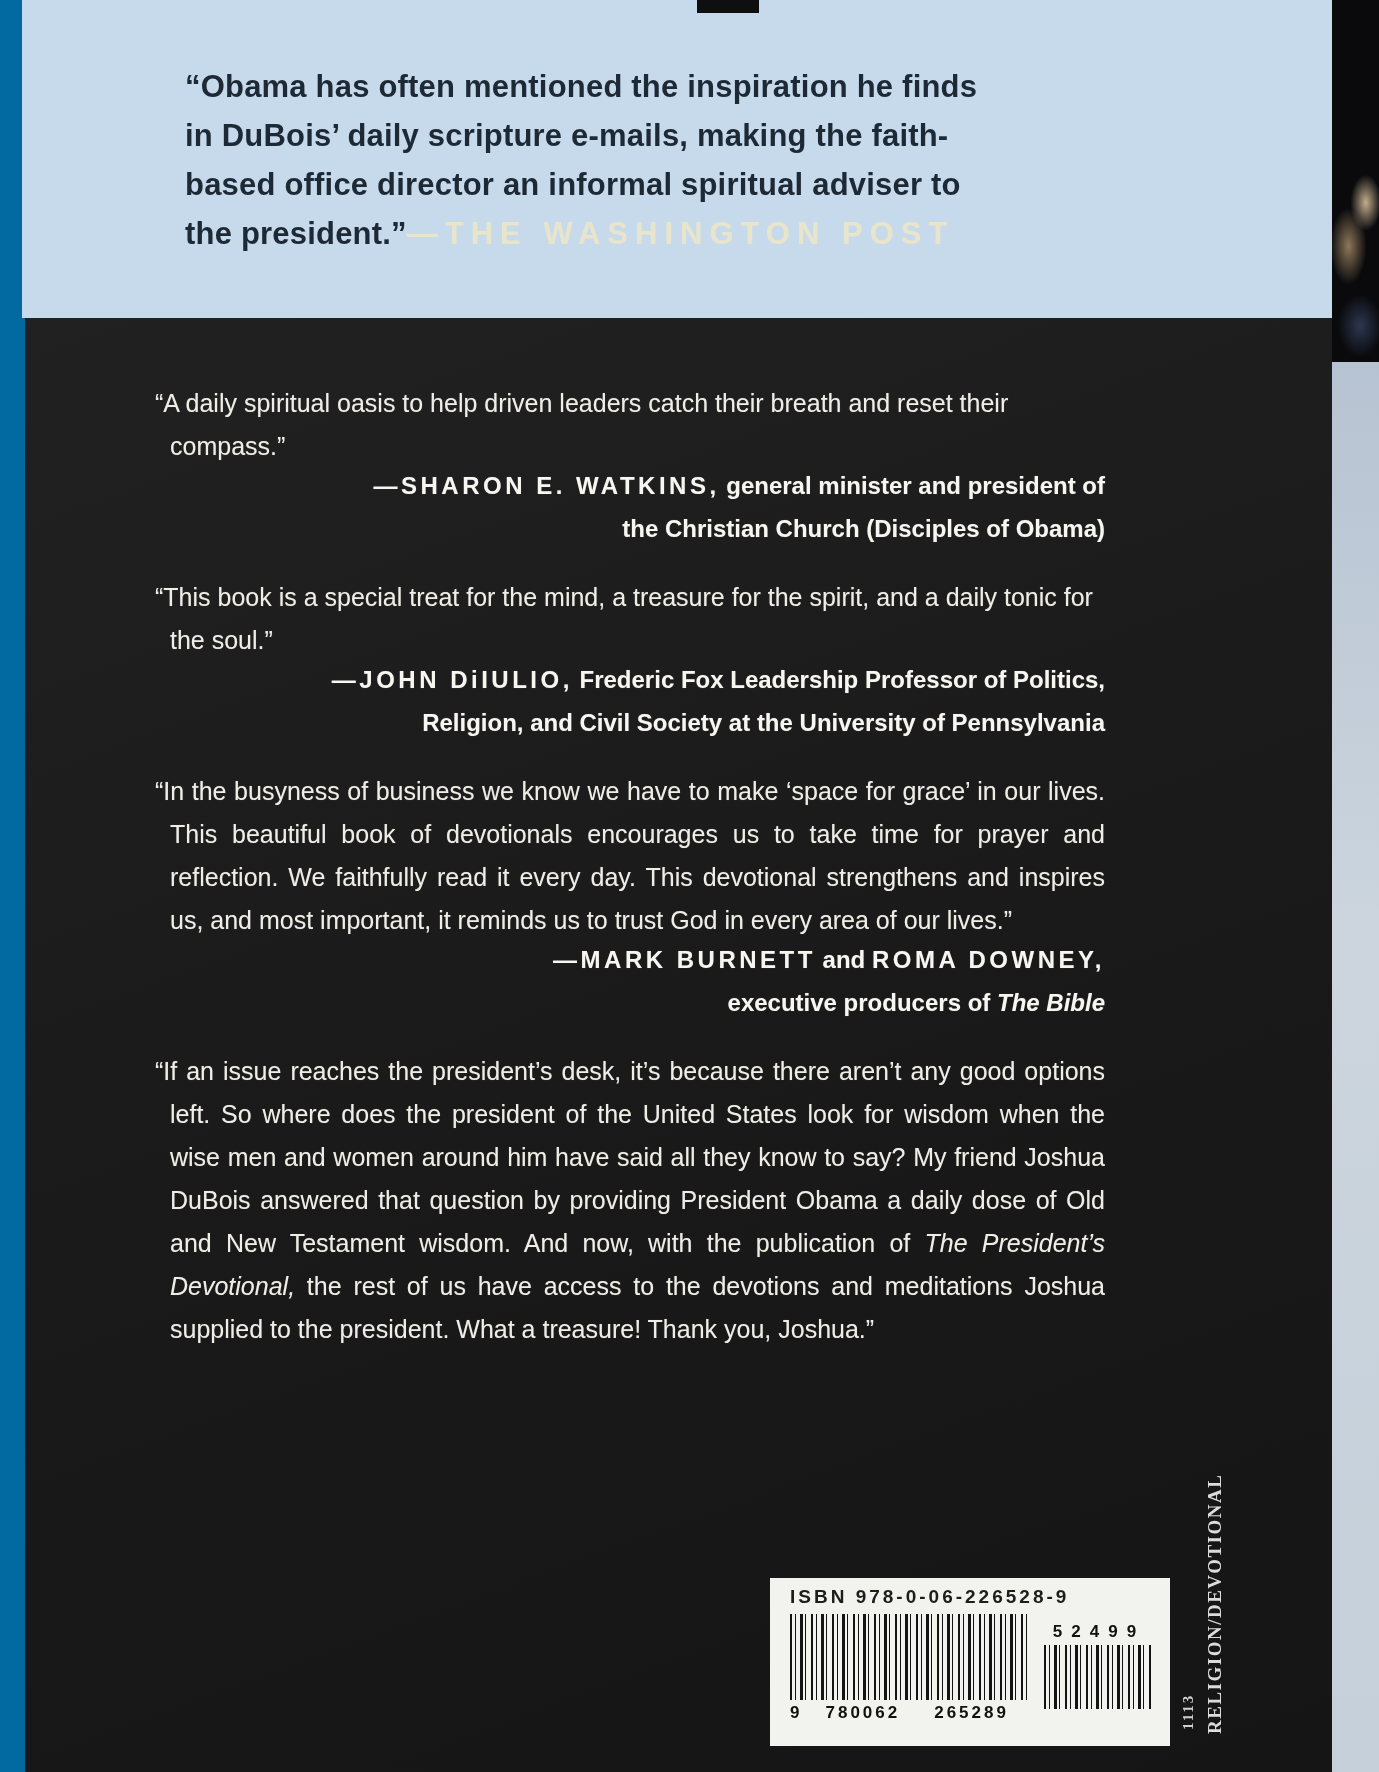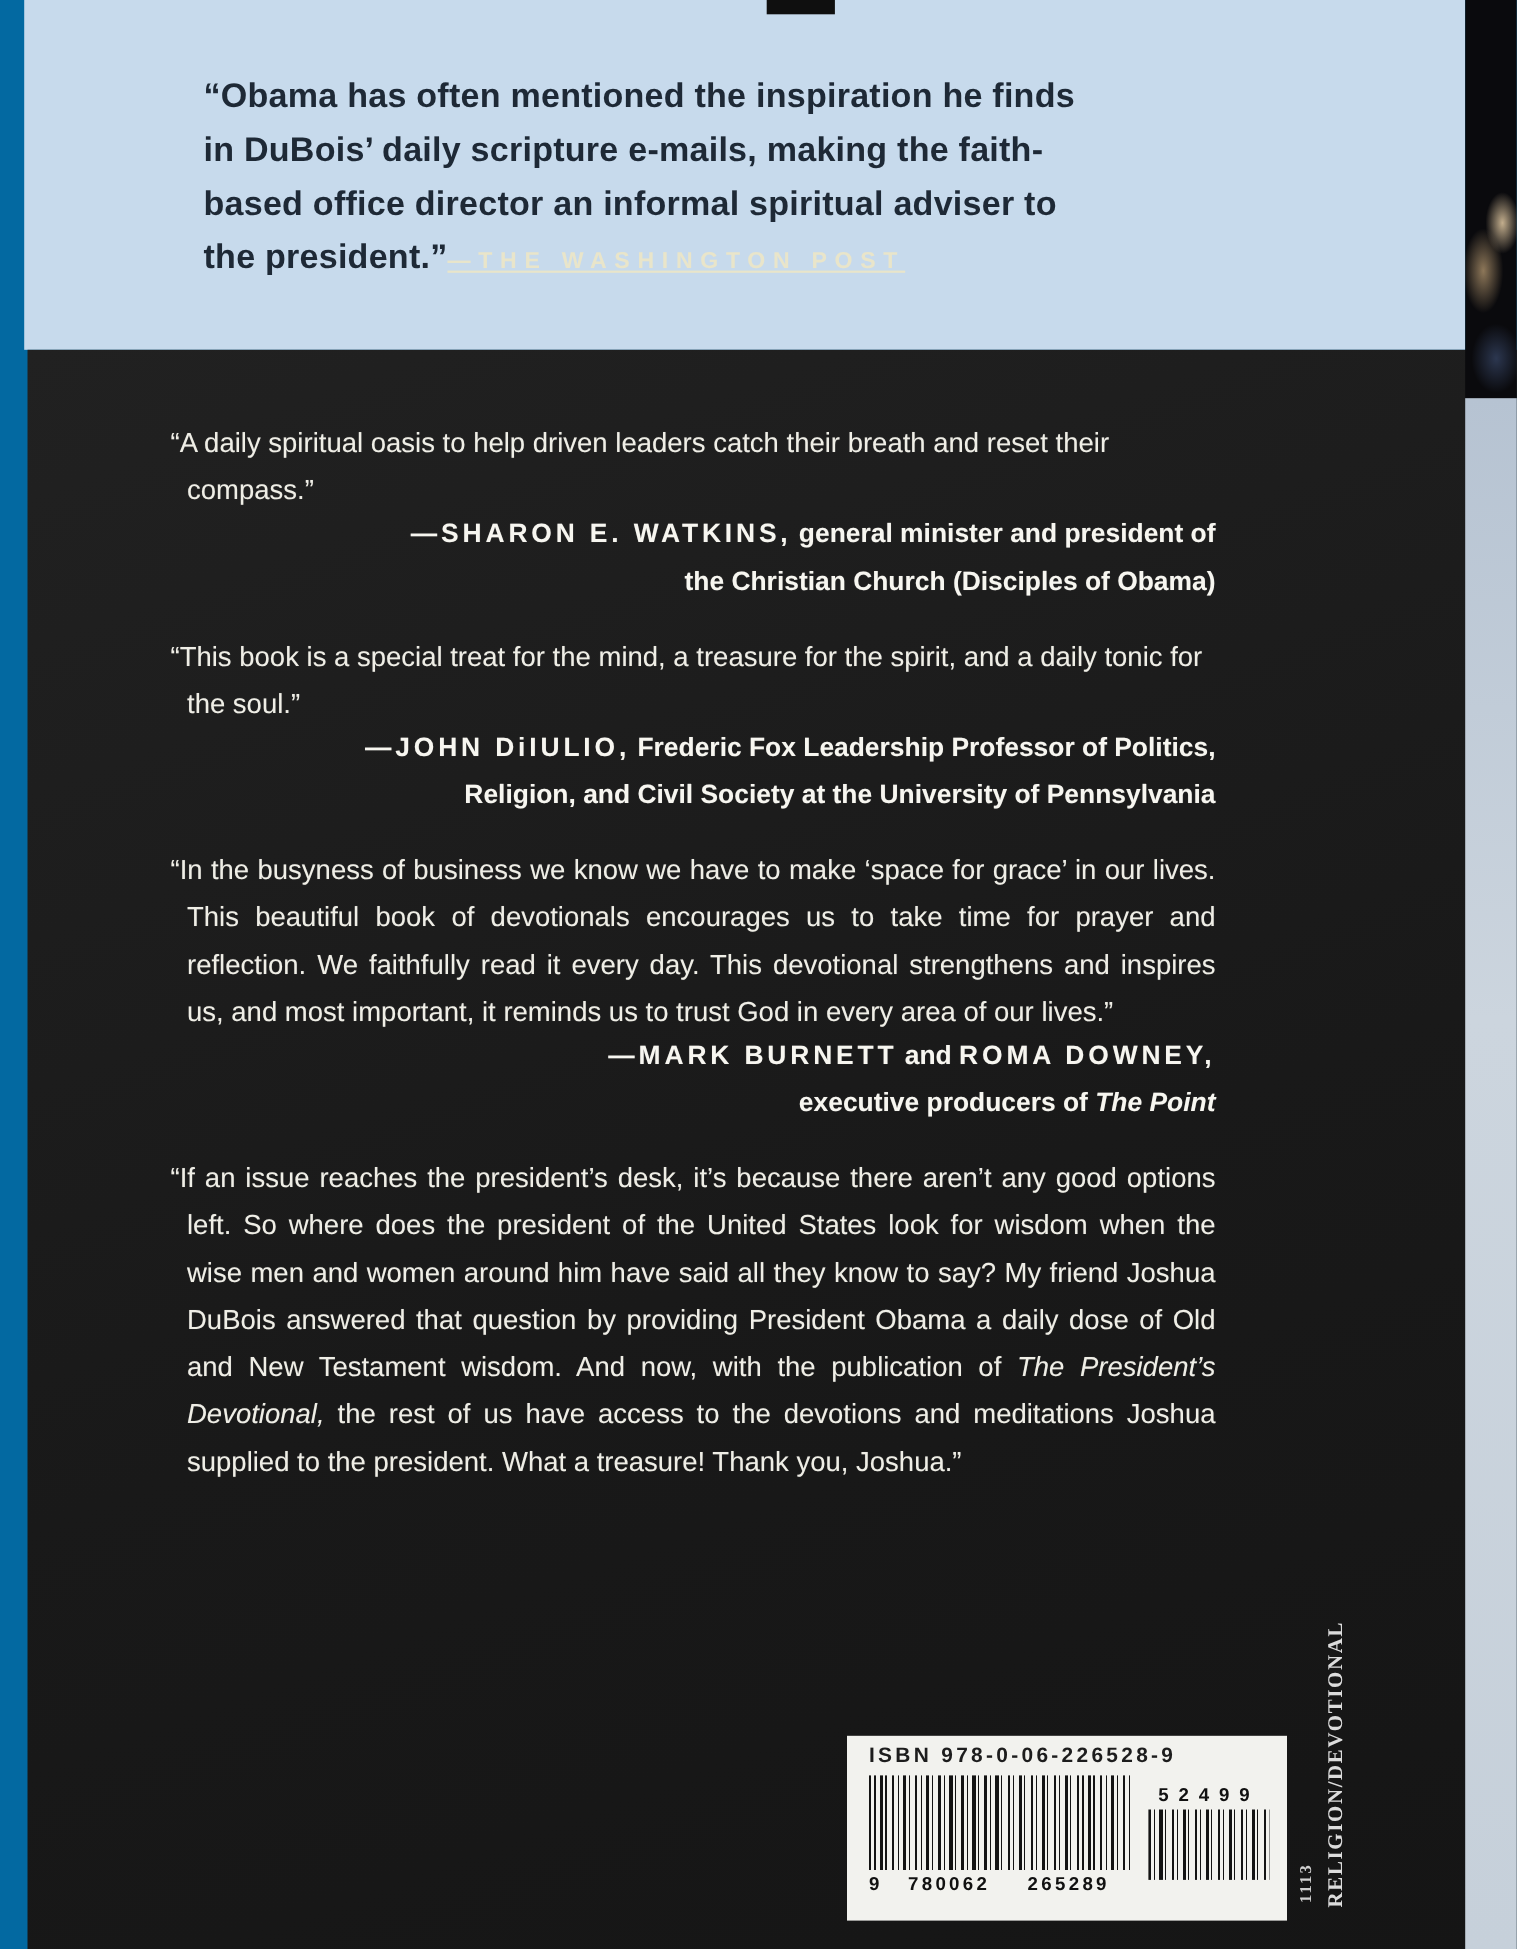--- a/index.html
+++ b/index.html
@@ -3,21 +3,21 @@
 <meta charset="utf-8">
 <style>
   html,body{margin:0;padding:0;background:#ffffff;}
   .page{position:relative;width:1379px;height:1772px;background:#0369a1;overflow:hidden;
         font-family:"Liberation Sans",sans-serif;}
 
   
   .band{position:absolute;left:22px;top:0;width:1310px;height:318px;background:#c7daec;}
   .band-quote{margin:0;padding:62px 120px 0 163px;font-size:31px;line-height:49px;
               font-weight:bold;color:#1e2936;letter-spacing:.2px;}
-  .band-quote .source{color:#e9e5ca;letter-spacing:7px;font-size:21px;text-decoration:underline;}
+  .band-quote .source{color:#e9e5ca;letter-spacing:7px;font-size:31px;}
 
   
   .cover{position:absolute;left:25px;top:318px;width:1365px;height:1454px;
          background:linear-gradient(160deg,#212121 0%,#191919 55%,#151515 100%);}
   #quotes{padding:64px 285px 0 130px;}
   .quote{margin-bottom:26px;}
   .qbody{margin:0;font-size:25px;line-height:43px;color:#efeee6;
          padding-left:15px;text-indent:-15px;text-shadow:0 0 1px rgba(255,255,255,.25);}
   .qbody.just{text-align:justify;}
   .qattr{margin:-4px 0 0 17px;font-size:24px;line-height:43px;color:#f7f6f0;font-weight:bold;
@@ -80,21 +80,21 @@
         <div class="quote">
           <p class="qbody"><span>“A daily spiritual oasis to help driven leaders catch their breath and reset their compass.”</span></p>
           <p class="qattr"><span class="caps">—SHARON E. WATKINS,</span><span> general minister and president of</span><br><span>the Christian Church (Disciples of Obama)</span></p>
         </div>
         <div class="quote">
           <p class="qbody"><span>“This book is a special treat for the mind, a treasure for the spirit, and a daily tonic for the soul.”</span></p>
           <p class="qattr"><span class="caps">—JOHN DiIULIO,</span><span> Frederic Fox Leadership Professor of Politics,</span><br><span>Religion, and Civil Society at the University of Pennsylvania</span></p>
         </div>
         <div class="quote">
           <p class="qbody just"><span>“In the busyness of business we know we have to make ‘space for grace’ in our lives. This beautiful book of devotionals encourages us to take time for prayer and reflection. We faithfully read it every day. This devotional strengthens and inspires us, and most important, it reminds us to trust God in every area of our lives.”</span></p>
-          <p class="qattr"><span class="caps">—MARK BURNETT</span><span> and </span><span class="caps">ROMA DOWNEY,</span><br><span>executive producers of </span><span class="italic">The Point</span></p>
+          <p class="qattr"><span class="caps">—MARK BURNETT</span><span> and </span><span class="caps">ROMA DOWNEY,</span><br><span>executive producers of </span><span class="italic">The Bible</span></p>
         </div>
         <div class="quote">
           <p class="qbody just"><span>“If an issue reaches the president’s desk, it’s because there aren’t any good options left. So where does the president of the United States look for wisdom when the wise men and women around him have said all they know to say? My friend Joshua DuBois answered that question by providing President Obama a daily dose of Old and New Testament wisdom. And now, with the publication of </span><span class="italic">The President’s Devotional,</span><span> the rest of us have access to the devotions and meditations Joshua supplied to the president. What a treasure! Thank you, Joshua.”</span></p>
         </div>
       </div>
   </div>
 
   <div class="bclabel">
     <div class="isbn">ISBN 978-0-06-226528-9</div>
     <div class="bcrow">

